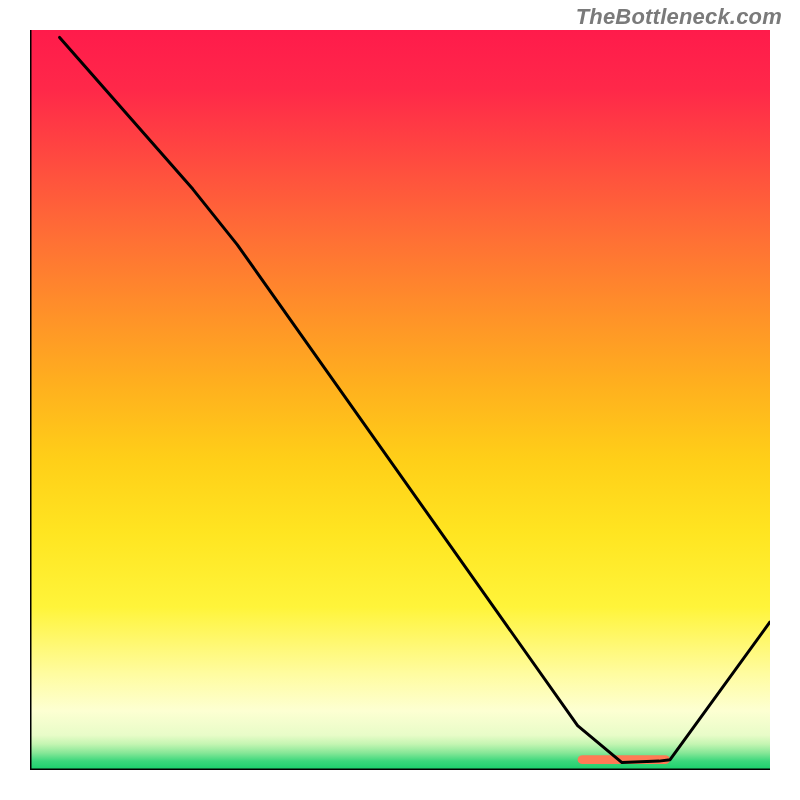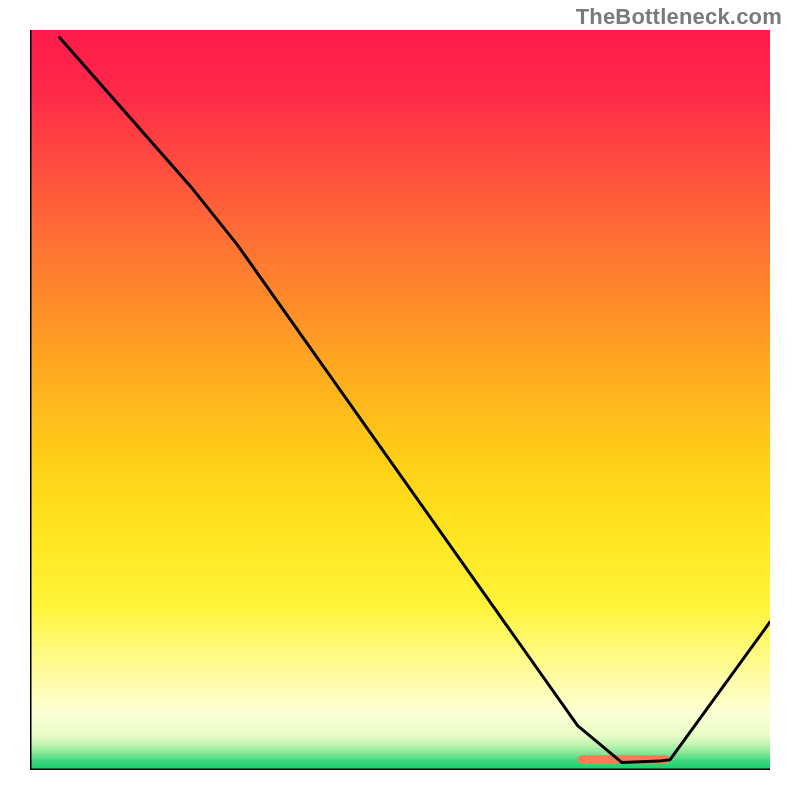--- a/index.html
+++ b/index.html
@@ -8,20 +8,21 @@
     width: 800px;
     height: 800px;
     background: #ffffff;
     font-family: Arial, Helvetica, sans-serif;
     overflow: hidden;
   }
   .container {
     position: relative;
     width: 800px;
     height: 682px;
+    font-style: italic;
   }
   .watermark {
     position: absolute;
     top: 4px;
     right: 18px;
     font-size: 22px;
     font-weight: 600;
     color: #7a7a7a;
     letter-spacing: 0.2px;
     user-select: none;

